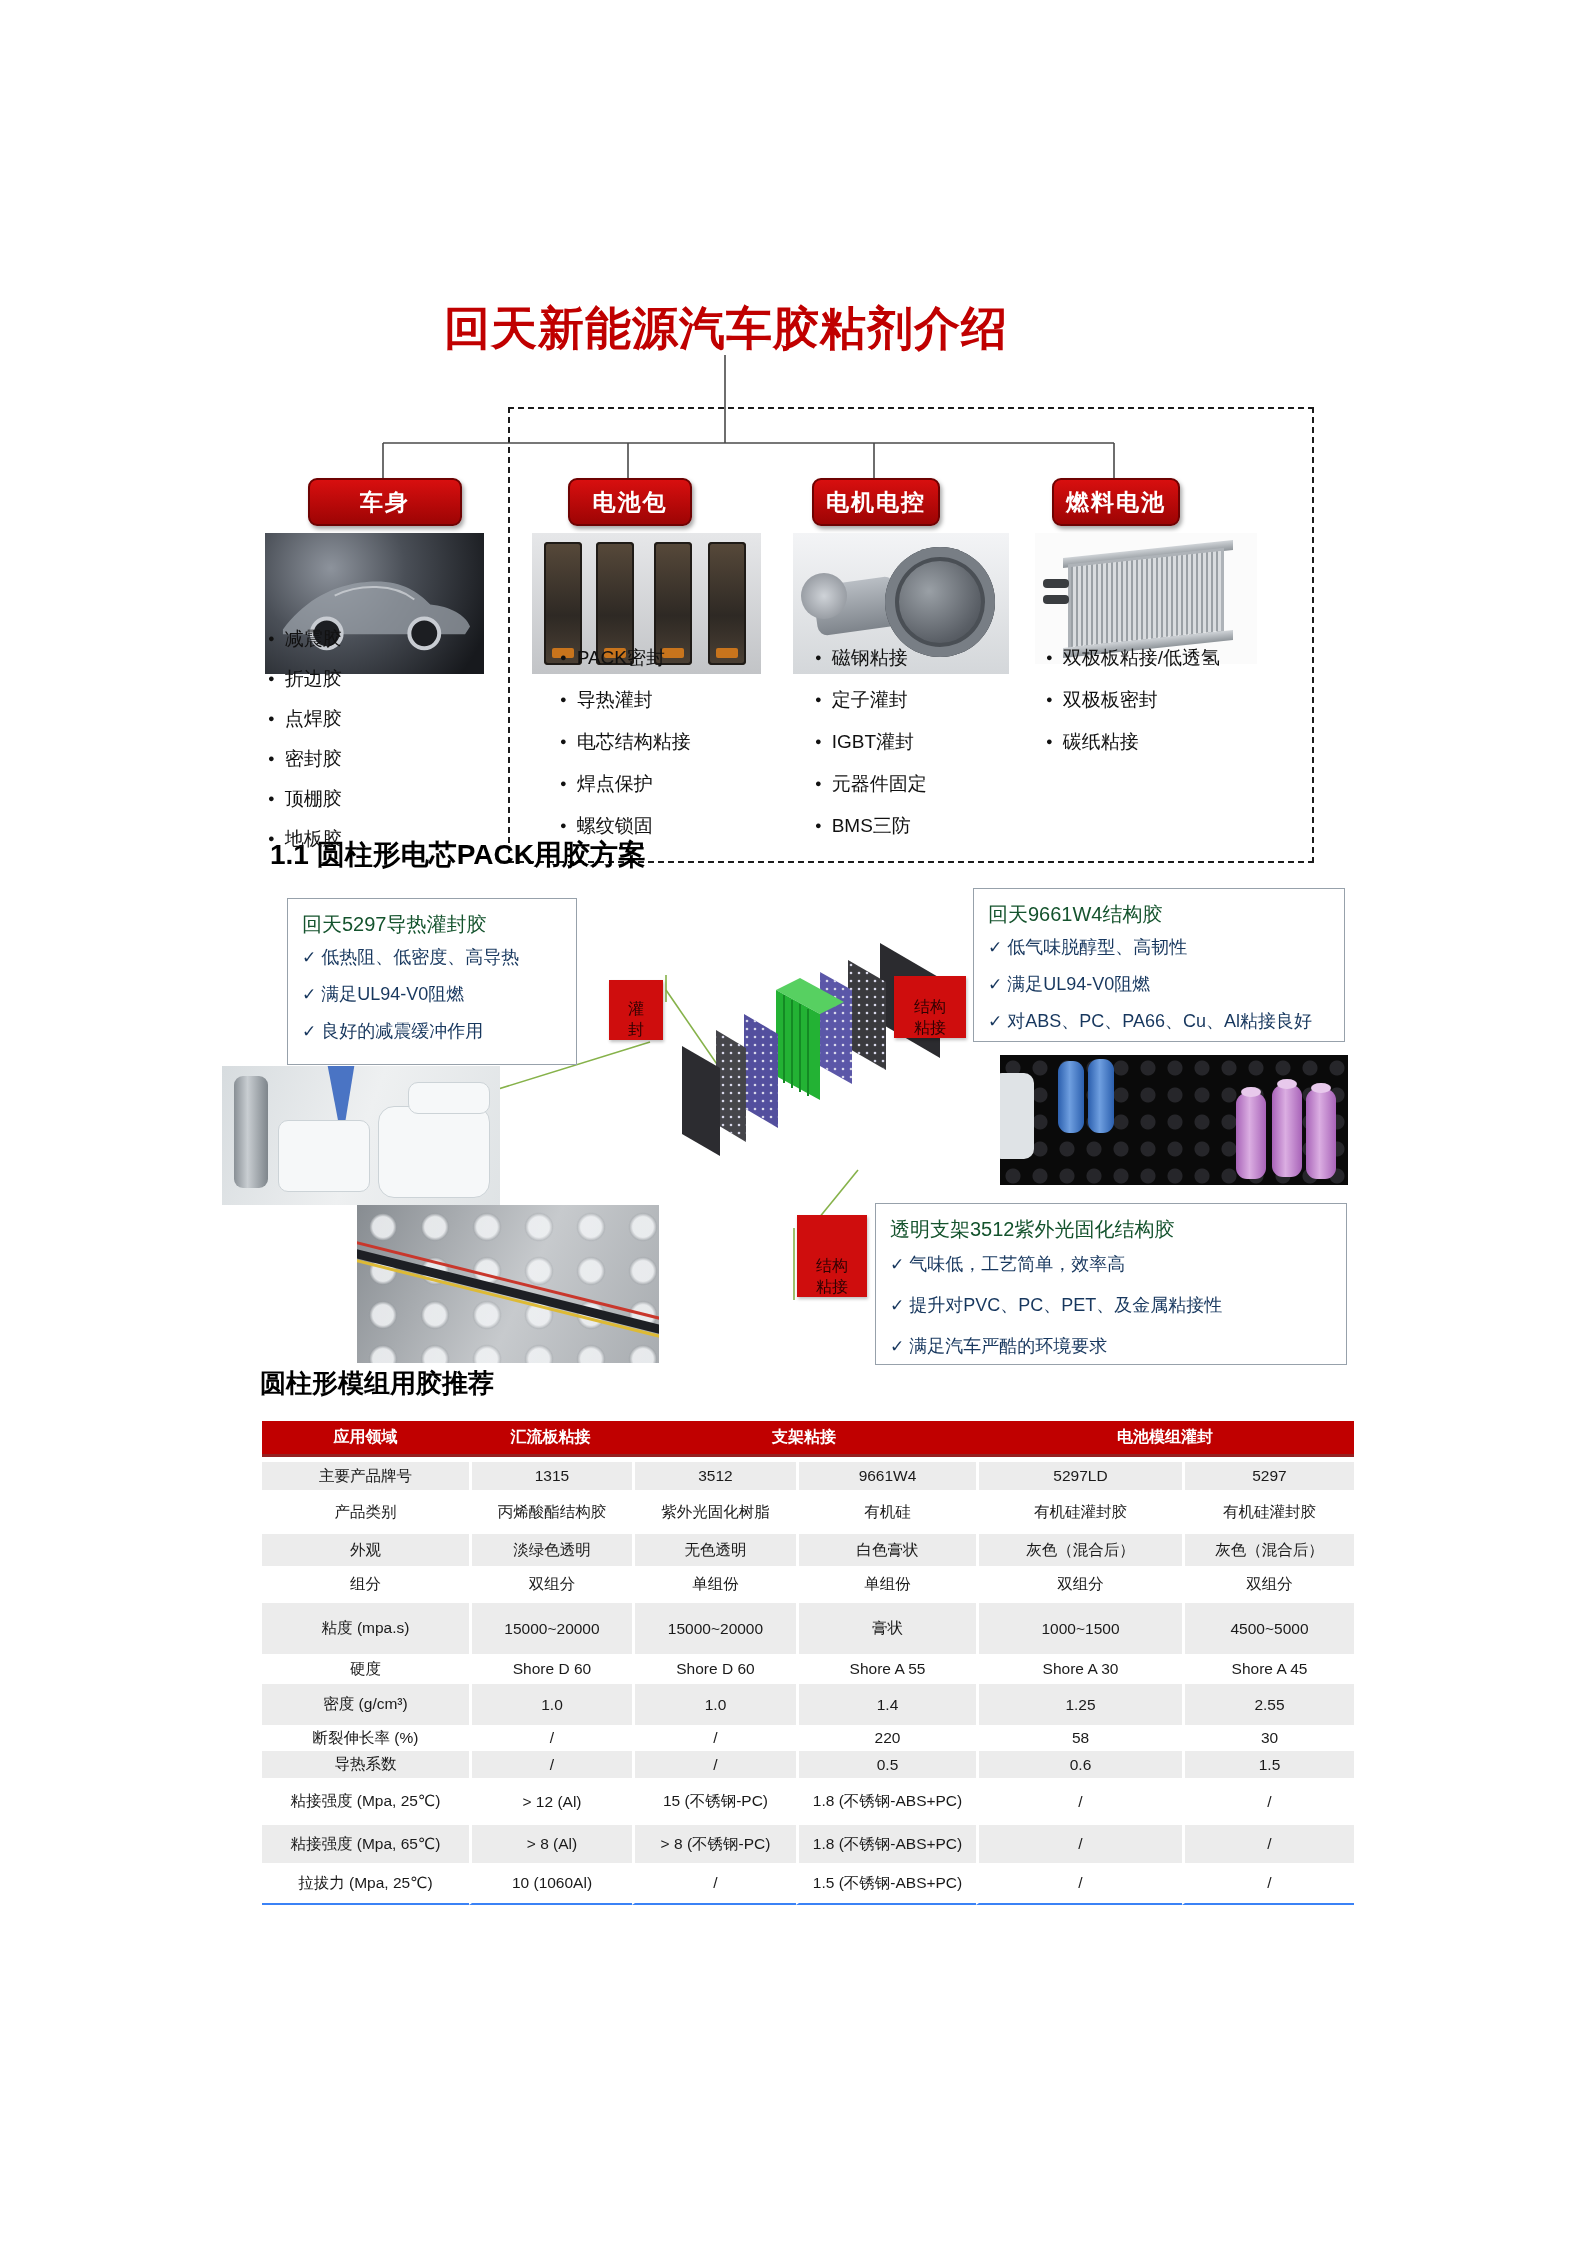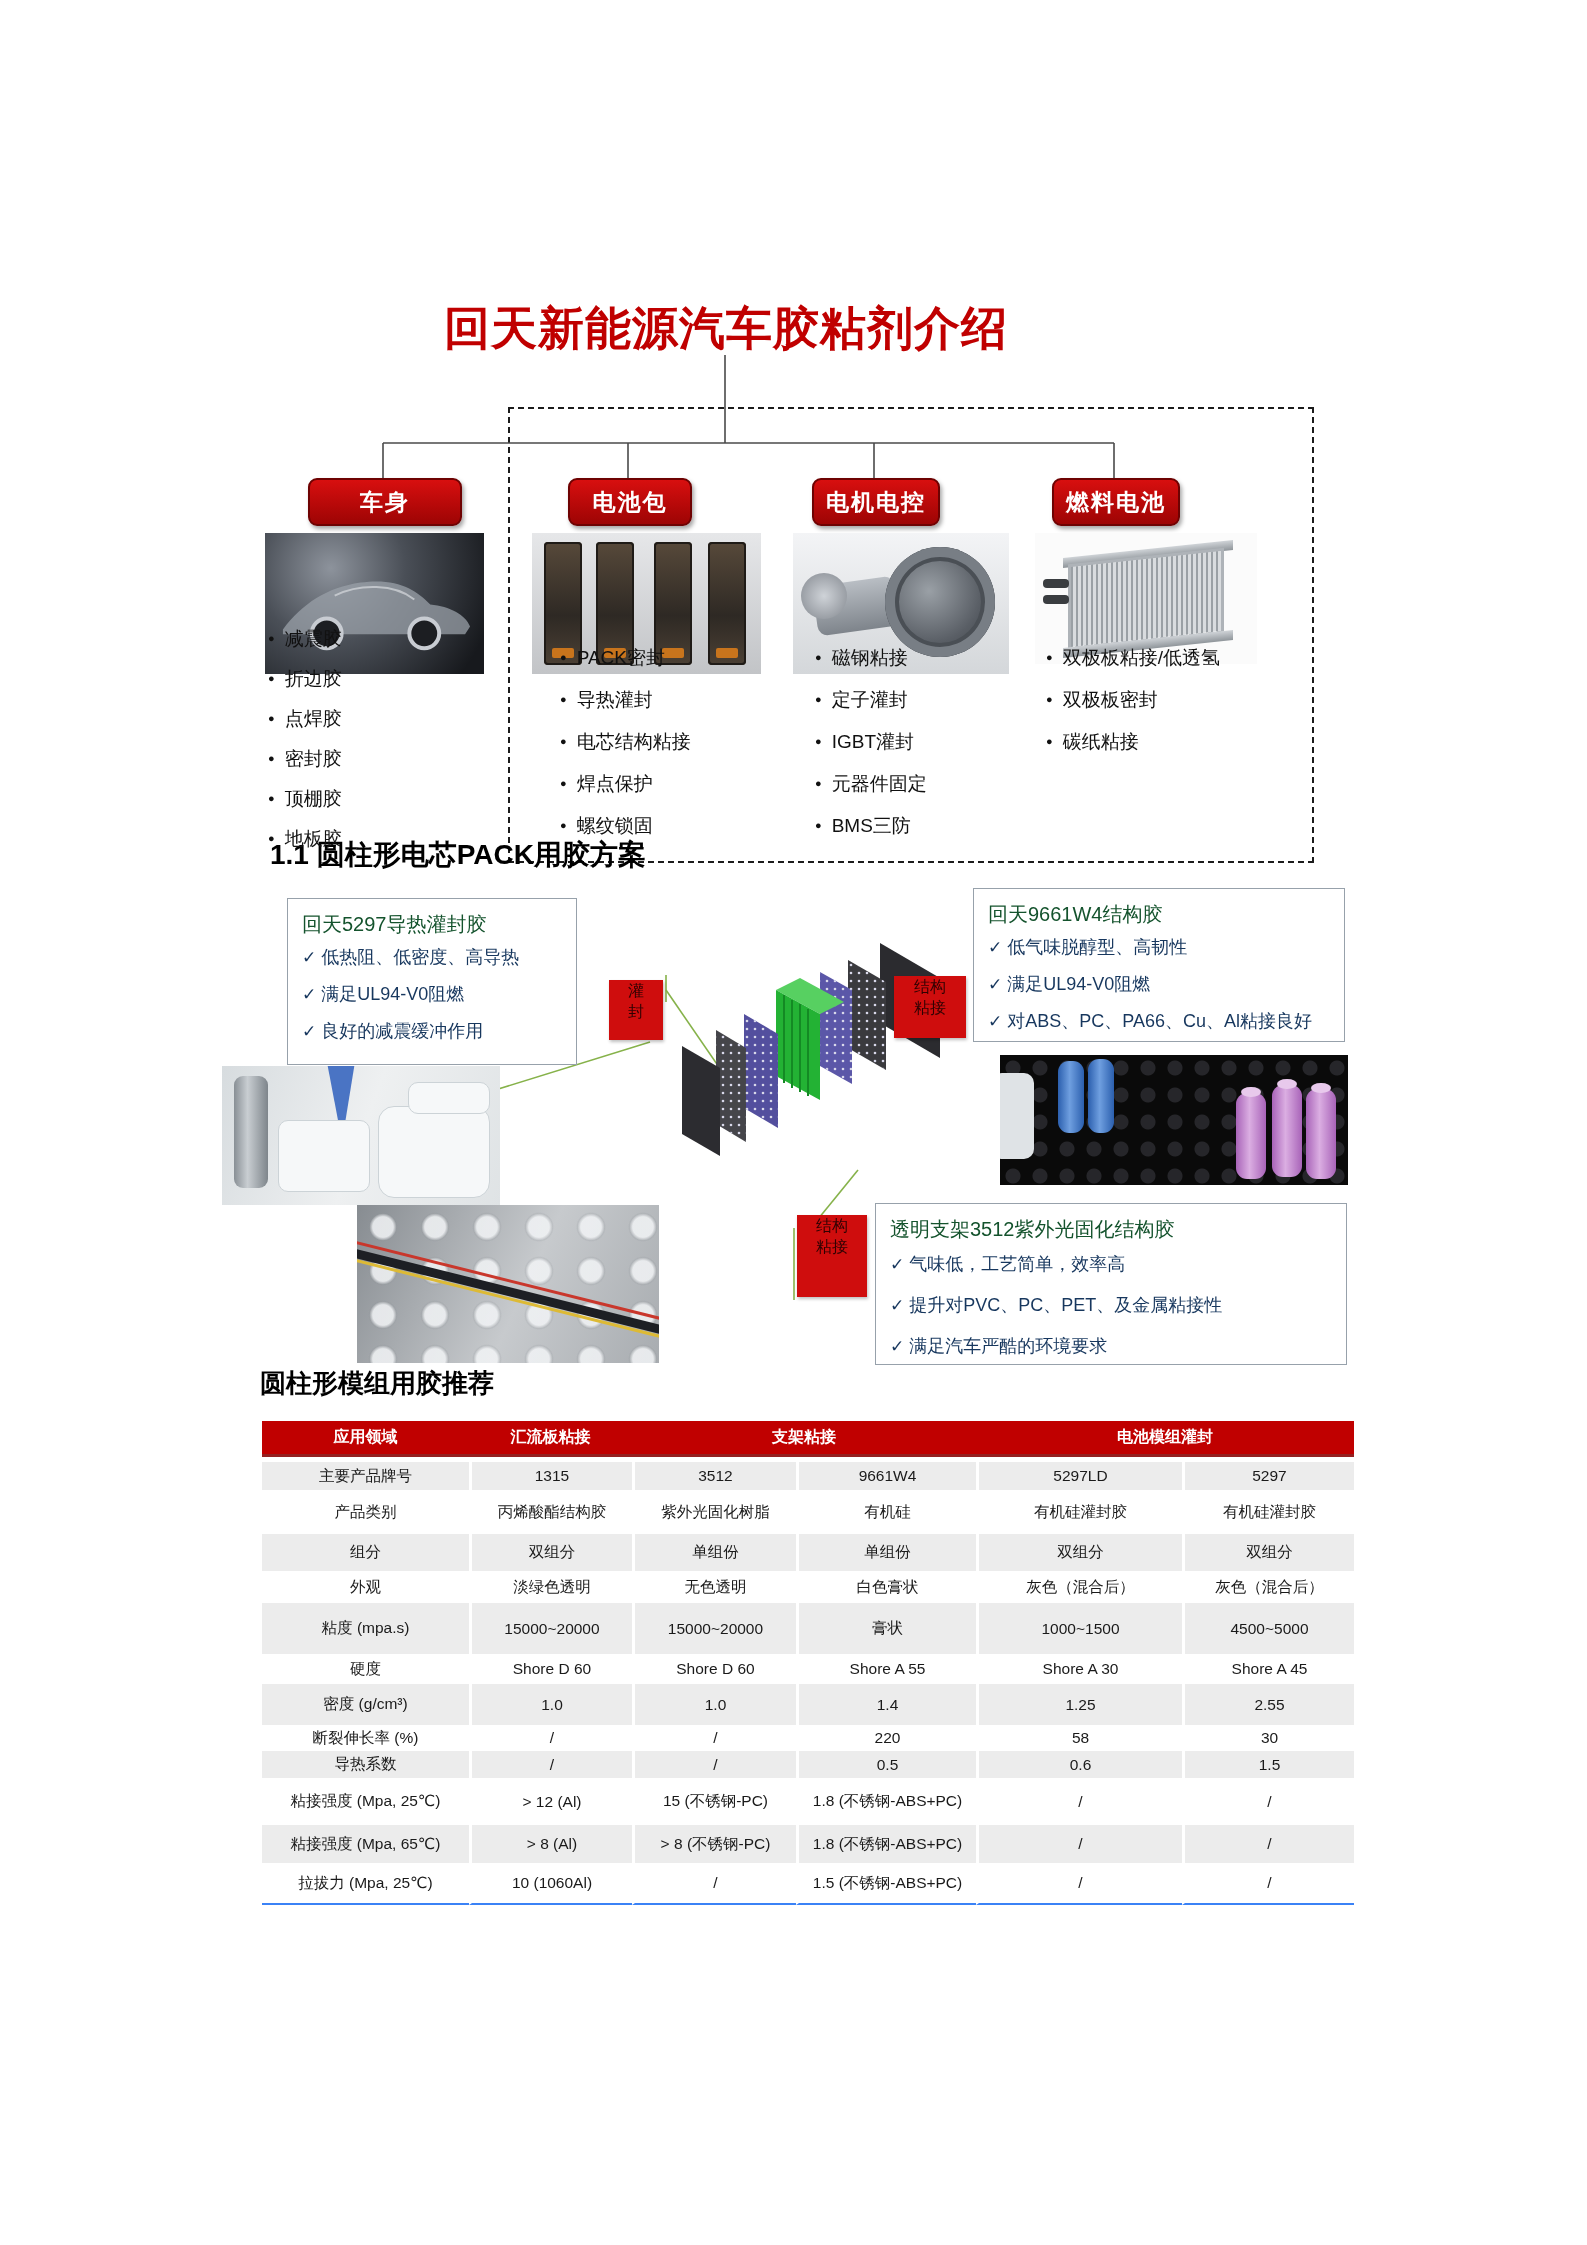--- a/index.html
+++ b/index.html
@@ -73,21 +73,21 @@
   
   .sec-h1{position:absolute;left:270px;top:836px;font-size:28px;font-weight:bold;color:#000;}
   .sec-h2{position:absolute;left:260px;top:1366px;font-size:26px;font-weight:bold;color:#000;}
   
   .callout{position:absolute;background:#fff;border:1px solid #97a1ab;padding:10px 14px;z-index:3;box-sizing:border-box;}
   .ct{color:#14532d;font-weight:normal;font-size:20px;line-height:30px;}
   .pt{display:flex;align-items:baseline;color:#17375e;font-size:18px;line-height:36px;}
   .chk{margin-right:5px;font-size:17px;}
   #callout-3512 .pt{line-height:40px;}
   
-  .plabel{position:absolute;background:#cf0d0d;z-index:4;display:flex;align-items:flex-start;justify-content:center;
+  .plabel{position:absolute;background:#cf0d0d;z-index:4;display:flex;align-items:flex-end;justify-content:center;
           color:rgba(20,0,0,.85);font-size:16px;line-height:21px;box-shadow:1px 2px 3px rgba(0,0,0,.25);}
   .plabel span{display:inline-block;word-break:break-all;text-align:center;}
   #plabel-potting{left:609px;top:980px;width:54px;height:60px;}
   #plabel-potting span{width:1.1em;}
   #plabel-bond1{left:894px;top:976px;width:72px;height:62px;}
   #plabel-bond1 span{width:2.2em;}
   #plabel-bond2{left:797px;top:1215px;width:70px;height:82px;}
   #plabel-bond2 span{width:2.2em;}
   
   #exploded{position:absolute;left:680px;top:938px;z-index:2;}
@@ -392,36 +392,36 @@
           <td>5297</td>
         </tr>
         <tr style="height: 44px;">
           <td>产品类别</td>
           <td>丙烯酸酯结构胶</td>
           <td>紫外光固化树脂</td>
           <td>有机硅</td>
           <td>有机硅灌封胶</td>
           <td>有机硅灌封胶</td>
         </tr>
+        <tr style="height: 32px;">
+          <td>外观</td>
+          <td>淡绿色透明</td>
+          <td>无色透明</td>
+          <td>白色膏状</td>
+          <td>灰色（混合后）</td>
+          <td>灰色（混合后）</td>
+        </tr>
         <tr style="height: 37px;">
           <td>组分</td>
           <td>双组分</td>
           <td>单组份</td>
           <td>单组份</td>
           <td>双组分</td>
           <td>双组分</td>
         </tr>
-        <tr style="height: 32px;">
-          <td>外观</td>
-          <td>淡绿色透明</td>
-          <td>无色透明</td>
-          <td>白色膏状</td>
-          <td>灰色（混合后）</td>
-          <td>灰色（混合后）</td>
-        </tr>
         <tr style="height: 51px;">
           <td>粘度 (mpa.s)</td>
           <td>15000~20000</td>
           <td>15000~20000</td>
           <td>膏状</td>
           <td>1000~1500</td>
           <td>4500~5000</td>
         </tr>
         <tr style="height: 30px;">
           <td>硬度</td>

